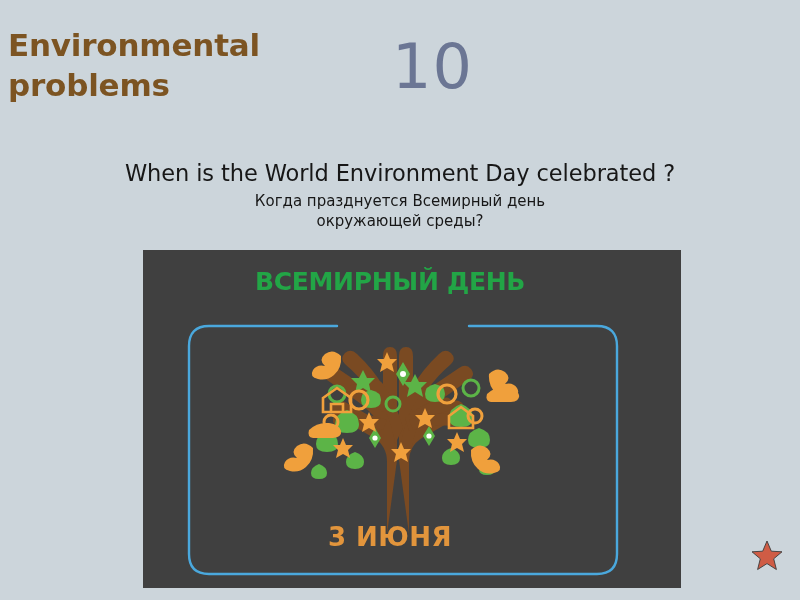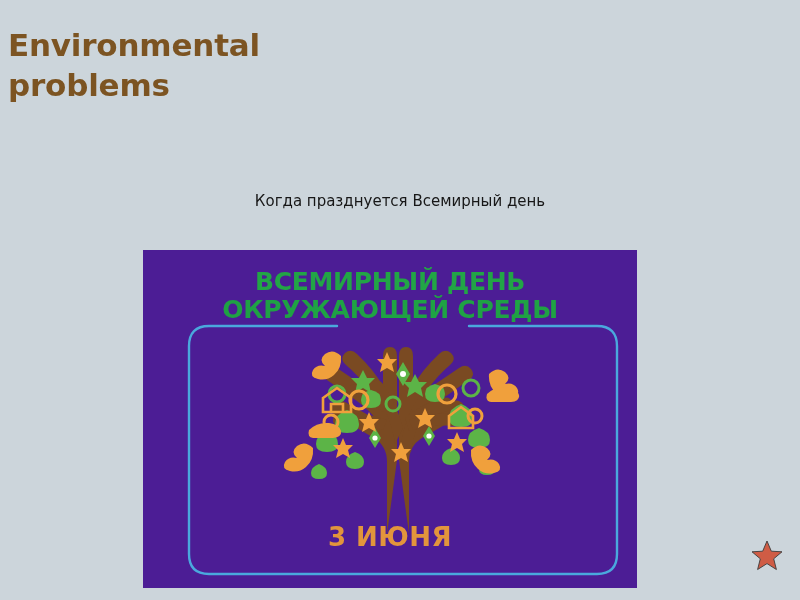--- a/index.html
+++ b/index.html
@@ -75,22 +75,23 @@
   }
   .question-ru .ru-line { display: block; }
 
   
   .poster {
     position: absolute;
     left: 143px;
     top: 250px;
     width: 494px;
     height: 338px;
-    background: #4c1d95;
+    background: #404040;
     overflow: hidden;
+    padding-left: 44px;
   }
 
   .poster-heading {
     position: absolute;
     left: 0;
     top: 18px;
     width: 494px;
     text-align: center;
     font-family: "DejaVu Sans", sans-serif;
     font-weight: bold;
@@ -143,31 +144,33 @@
     height: 33px;
   }
 </style>
 </head>
 <body>
 
 <div class="slide">
 
   <div class="category-title">Environmental problems</div>
 
-
+  <div class="score-number">10</div>
+
+  <div class="question-en">When is the World Environment Day celebrated ?</div>
 
   <div class="question-ru">
     <span class="ru-line">Когда празднуется Всемирный день</span>
+    <span class="ru-line">окружающей среды?</span>
   </div>
 
   <div class="poster">
 
     <div class="poster-heading">
       <span class="hl">ВСЕМИРНЫЙ ДЕНЬ</span>
-      <span class="hl hl2">ОКРУЖАЮЩЕЙ СРЕДЫ</span>
     </div>
 
     <svg class="bracket" viewBox="0 0 432 252">
       <path d="M150 2 H22 Q2 2 2 22 V230 Q2 250 22 250 H410 Q430 250 430 230 V22 Q430 2 410 2 H282" fill="none" stroke="#4aa8dd" stroke-width="2.4" stroke-linecap="round"></path>
     </svg>
 
     <svg class="tree-art" viewBox="0 0 246 200">
       <g fill="#7a4a22">
 
         <path d="M112 200 V128 q0-16 -13-24 l-38-22 q-8-5 -3-12 q5-6 12-2 l32 18 q-9-11 -20-19 l-30-21 q-7-5 -2-11 q5-6 12-1 l31 21 q-10-14 -22-24 q-7-6 -1-12 q6-5 12 1 q16 15 26 32 l0 -30 q0-9 7-9 q7 0 7 9 l0 104 z"></path>

